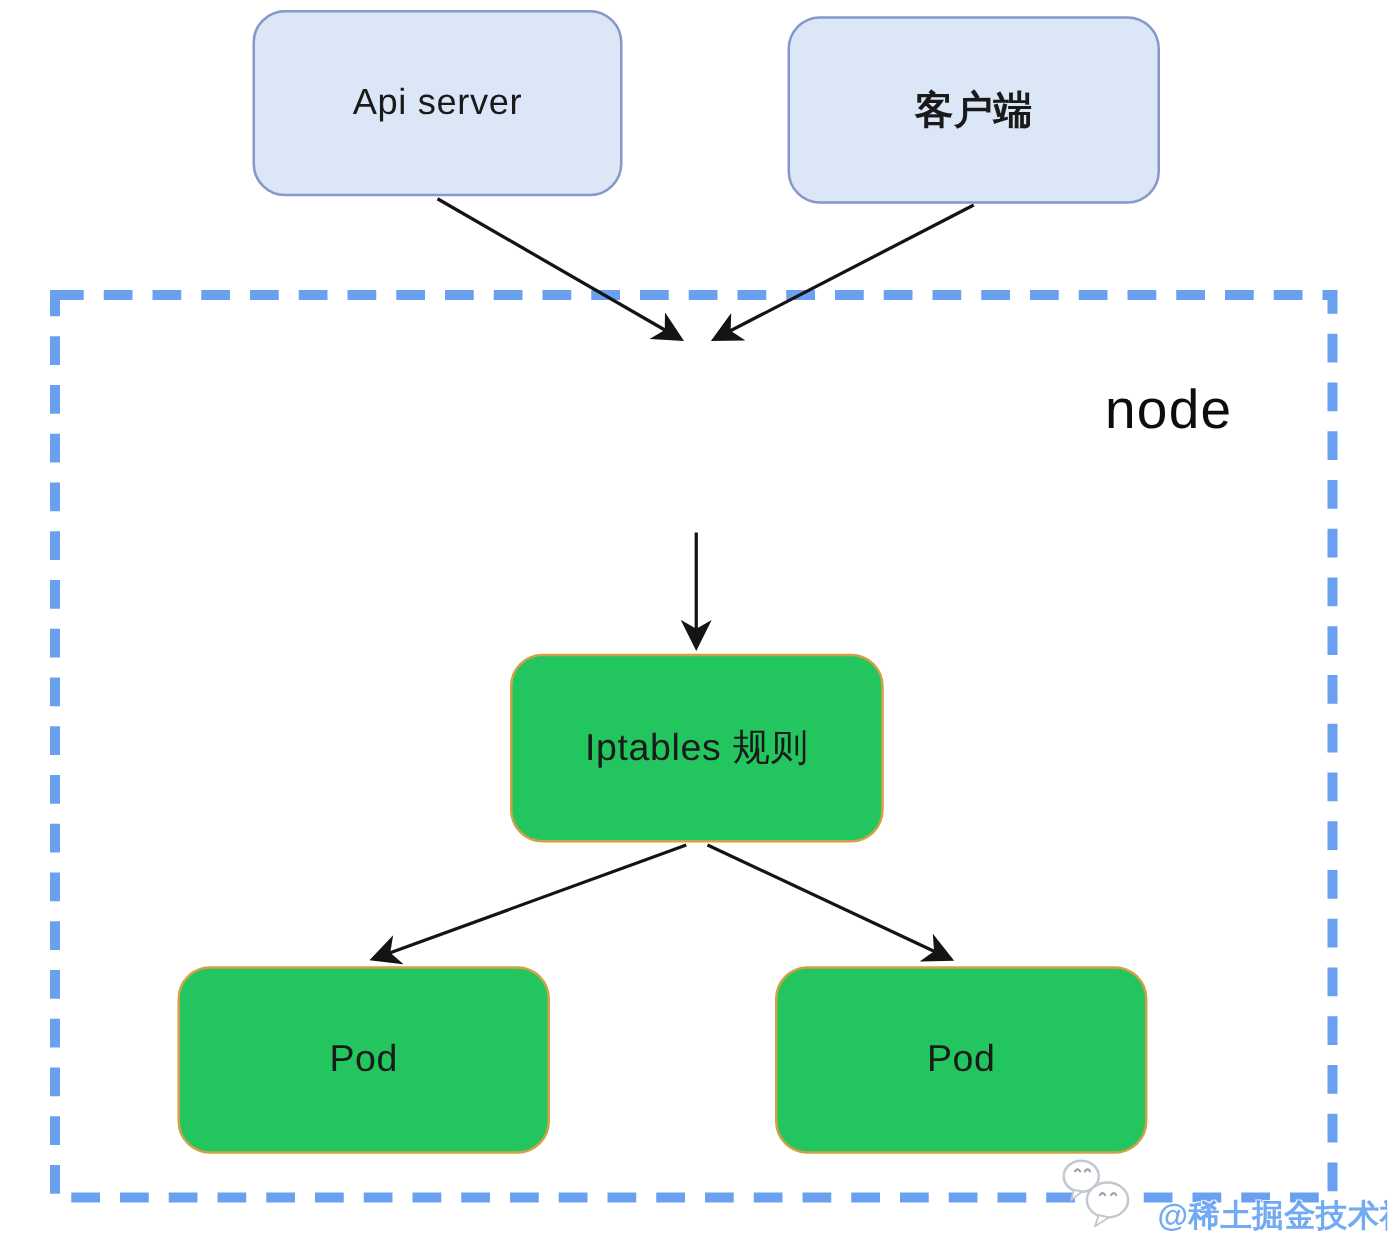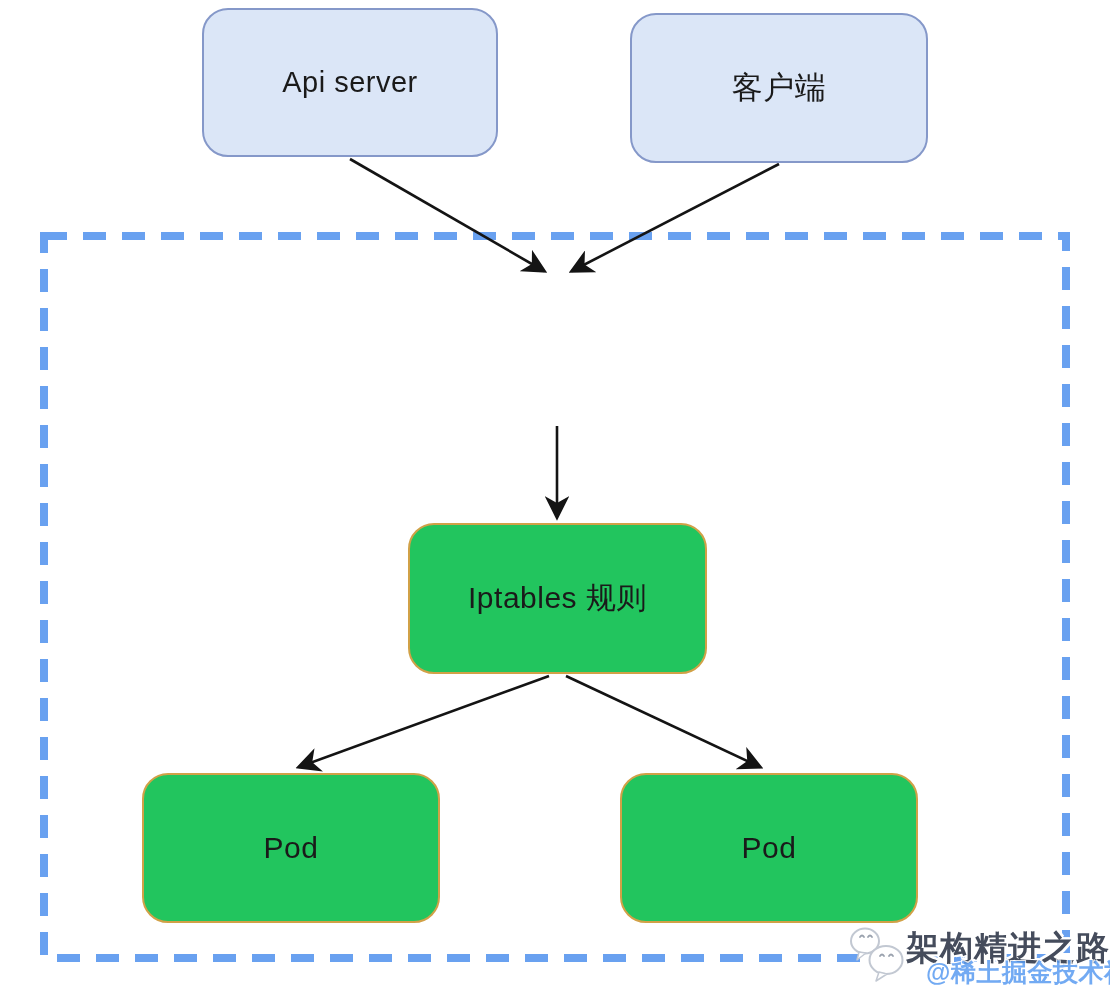--- a/index.html
+++ b/index.html
@@ -16,21 +16,21 @@
     border-radius:26px;
     display:flex;align-items:center;justify-content:center;
     color:#1a1a1a;
     font-size:29px;
     letter-spacing:0.5px;
   }
   .dbox.blue{background:#dbe6f7;border:2.5px solid #8598c9;}
   .dbox.red{background:#f4d7d3;border:2.5px solid #a8544f;}
   .dbox.orange{background:#22c55e;border:2.5px solid #d1a147;}
   #box-api    {left:202px;top:8px;  width:296px;height:149px;}
-  #box-client {left:630px;top:13px; width:298px;height:150px;font-size:31px;}
+  #box-client {left:630px;top:13px; width:298px;height:150px;font-size:31px;font-weight:bold;}
   #box-kproxy {left:408px;top:274px;width:299px;height:151px;}
   #box-ipt    {left:408px;top:523px;width:299px;height:151px;font-size:30px;}
   #box-pod-l  {left:142px;top:773px;width:298px;height:150px;font-size:30px;}
   #box-pod-r  {left:620px;top:773px;width:298px;height:150px;font-size:30px;}
   .node-label{
     position:absolute;left:884px;top:303px;
     font-size:44px;color:#0d0d0d;letter-spacing:1px;
   }
   svg.overlay{position:absolute;left:0;top:0;pointer-events:none;}
   .watermark{
@@ -64,20 +64,21 @@
 
     <rect x="44" y="236" width="1022" height="722" fill="none" stroke="#69a1f0" stroke-width="8" stroke-dasharray="23 16"></rect>
 
     <line x1="350" y1="159" x2="544" y2="271" stroke="#141414" stroke-width="2.6" marker-end="url(#ah)"></line>
     <line x1="779" y1="164" x2="572" y2="271" stroke="#141414" stroke-width="2.6" marker-end="url(#ah)"></line>
     <line x1="557" y1="426" x2="557" y2="517" stroke="#141414" stroke-width="2.6" marker-end="url(#ah)"></line>
     <line x1="549" y1="676" x2="299" y2="767" stroke="#141414" stroke-width="2.6" marker-end="url(#ah)"></line>
     <line x1="566" y1="676" x2="760" y2="767" stroke="#141414" stroke-width="2.6" marker-end="url(#ah)"></line>
   </svg>
 
+  <div class="node-label">node</div>
 
   <div class="dbox blue" id="box-api">
     <span>Api server</span>
   </div>
 
   <div class="dbox blue" id="box-client">
     <span>客户端</span>
   </div>
 
 
@@ -97,17 +98,16 @@
     <svg class="wm-icon" width="58" height="62" viewBox="0 0 58 62">
       <ellipse cx="17" cy="17" rx="14" ry="12.5" fill="#ffffff" stroke="#c2c8d2" stroke-width="2"></ellipse>
       <path d="M11 28 L9 36 L18 29 Z" fill="#ffffff" stroke="#c2c8d2" stroke-width="1.5" stroke-linejoin="round"></path>
       <path d="M12 13 q2 -3 4 0" fill="none" stroke="#9aa2ae" stroke-width="1.8" stroke-linecap="round"></path>
       <path d="M20 13 q2 -3 4 0" fill="none" stroke="#9aa2ae" stroke-width="1.8" stroke-linecap="round"></path>
       <ellipse cx="38" cy="36" rx="16.5" ry="14" fill="#ffffff" stroke="#c2c8d2" stroke-width="2"></ellipse>
       <path d="M31 48 L28 57 L39 50 Z" fill="#ffffff" stroke="#c2c8d2" stroke-width="1.5" stroke-linejoin="round"></path>
       <path d="M32 32 q2 -3 4 0" fill="none" stroke="#9aa2ae" stroke-width="1.8" stroke-linecap="round"></path>
       <path d="M41 32 q2 -3 4 0" fill="none" stroke="#9aa2ae" stroke-width="1.8" stroke-linecap="round"></path>
     </svg>
-    <div class="wm-title">架构精进之路</div>
     <div class="wm-sub">@稀土掘金技术社区</div>
   </div>
 
 </div>
 
 </body></html>

